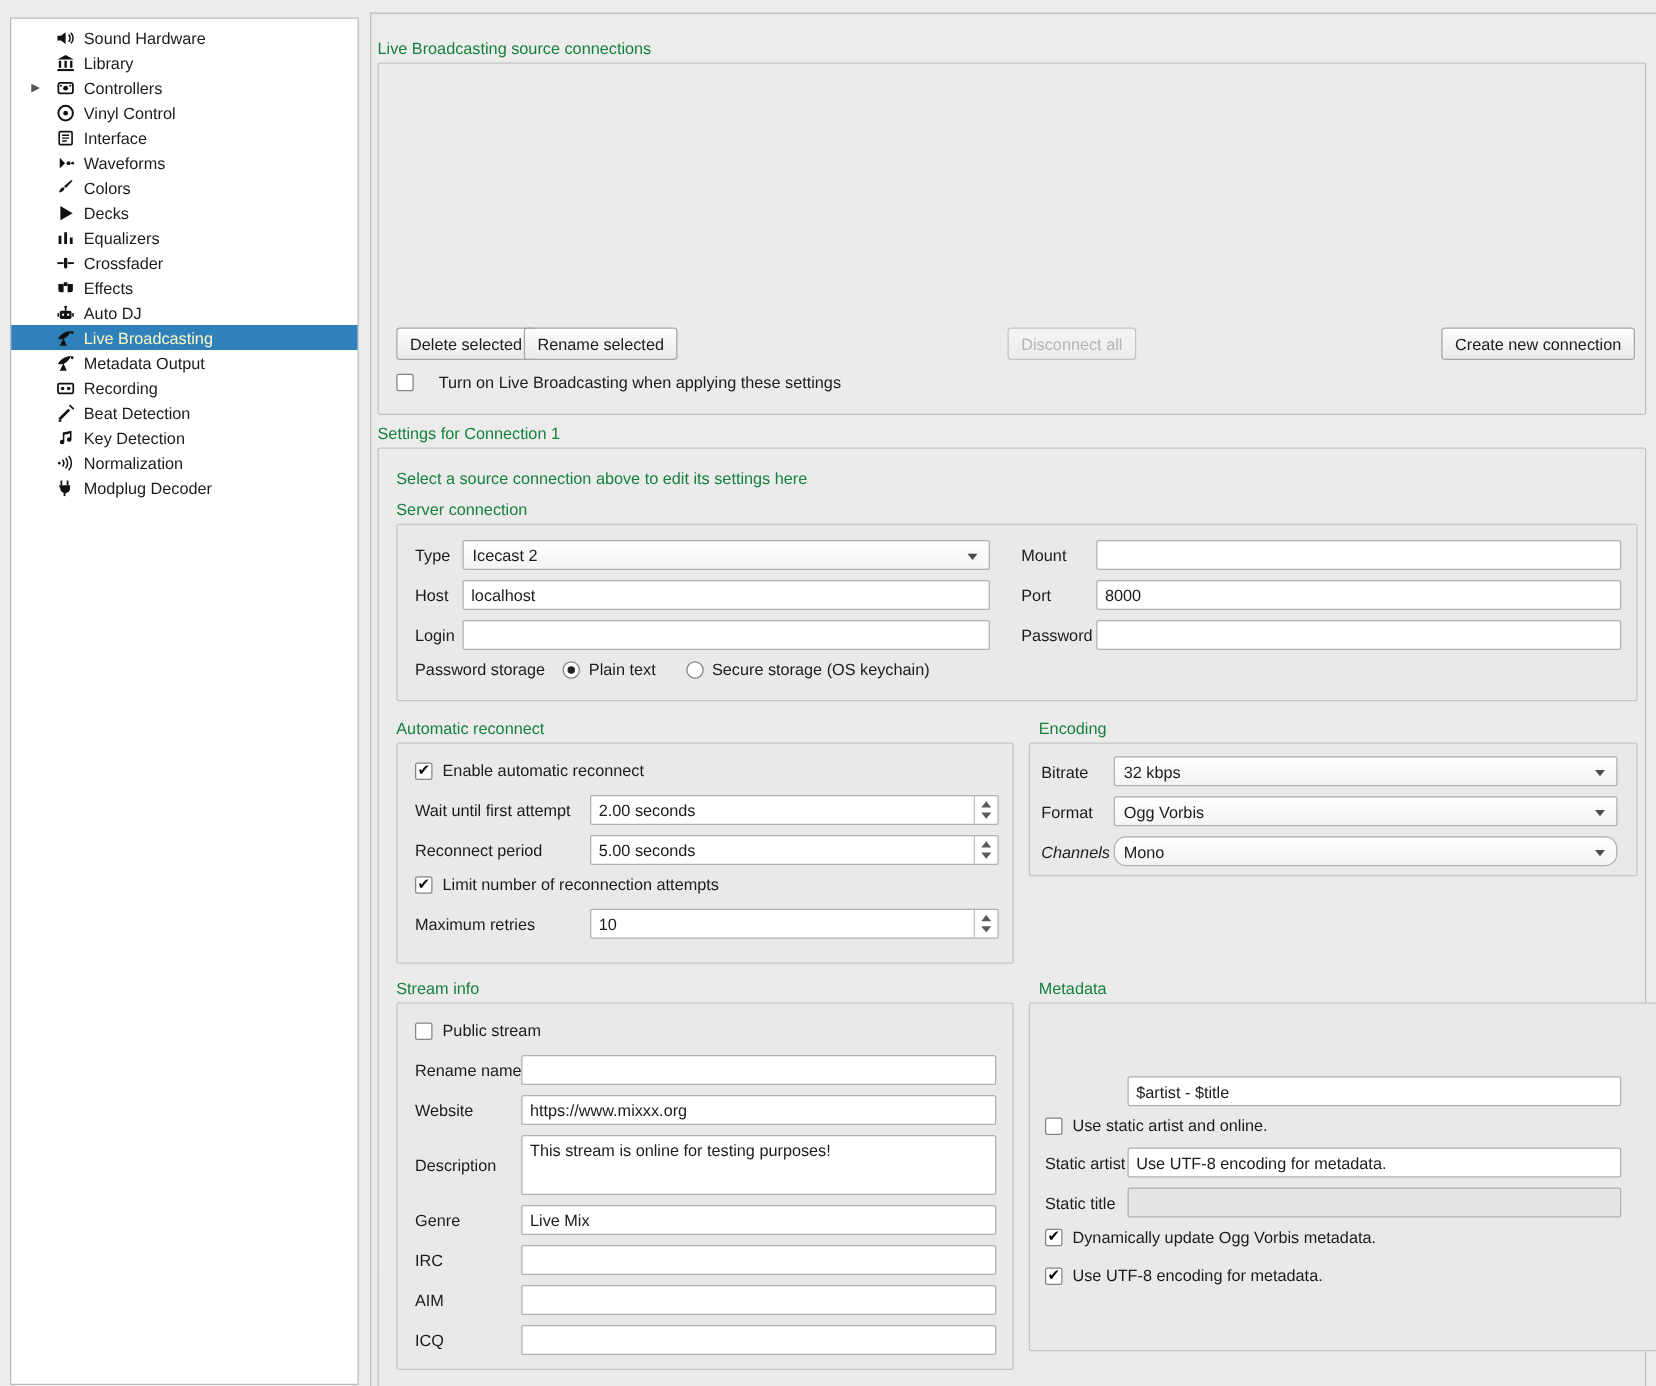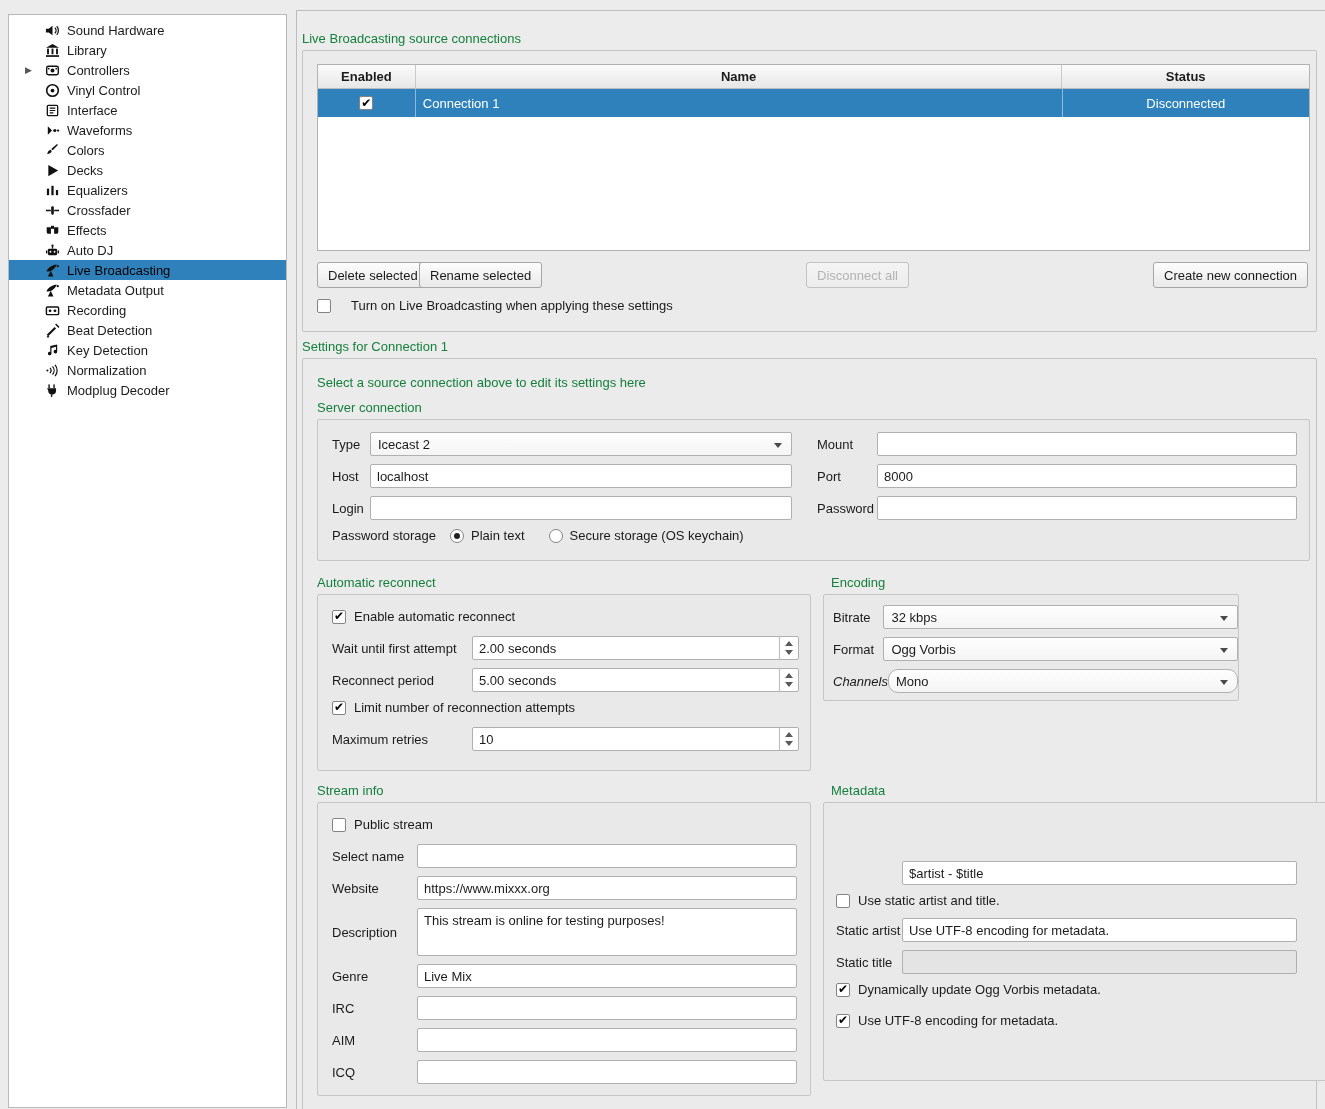--- a/index.html
+++ b/index.html
@@ -15,21 +15,21 @@
   
   .sidebar {
     position:absolute; left:8px; top:14px; width:279px; height:1094px;
     background:#ffffff; border:1px solid #b9b9b9; padding-top:5px;
   }
   .side-item { display:flex; align-items:center; height:20px; padding-left:16px; cursor:default; }
   .side-item .arrow { width:13px; display:flex; align-items:center; color:#555; font-size:9px; }
   .side-item .ico { width:16px; height:16px; display:flex; align-items:center; justify-content:center; margin-left:6px; }
   .side-item .ico svg { width:15px; height:15px; }
   .side-item .lbl { margin-left:7px; white-space:nowrap; }
-  .side-item.selected { background: var(--highlight); color:#000000; }
+  .side-item.selected { background: var(--highlight); color:#fef9c3; }
   
   .rightpanel {
     position:absolute; left:296px; top:10px; width:1029px; height:1099px;
     border-top:1px solid #bcbcbc; border-left:1px solid #bcbcbc; background:#ececec;
   }
   .gtitle { position:absolute; font-size:13px; color:#15803d; white-space:nowrap; }
   .gbox { position:absolute; border:1px solid #c3c3c3; border-radius:2px; background:#ebebeb; }
   .subbox { position:absolute; border:1px solid #c6c6c6; border-radius:2px; background:#e9e9e9; }
   
   .conn-table { position:absolute; left:14px; top:13px; width:993px; height:187px;
@@ -309,34 +309,20 @@
       <span class="lbl">Modplug Decoder</span>
     </div>
   </div>
 
 <div class="rightpanel"></div>
 
 <div class="gtitle" style="left:302px; top:31px;">Live Broadcasting source connections</div>
 
 <div class="gbox" style="left:302px; top:50px; width:1015px; height:282px; position:absolute;">
 
-  <div class="conn-table">
-    <div class="t-head">
-      <div class="hc col-enabled">Enabled</div>
-      <div class="hc col-name">Name</div>
-      <div class="hc col-status">Status</div>
-    </div>
-    <div class="t-row">
-      <div class="tc col-enabled">
-        <span class="checkbox checked"></span>
-      </div>
-      <div class="tc col-name">Connection 1</div>
-      <div class="tc col-status">Disconnected</div>
-    </div>
-  </div>
 
   <div style="position:absolute; left:14px; top:211px; right:8px; height:26px;">
     <span class="btn" style="position:absolute; left:0;">Delete selected</span>
     <span class="btn" style="position:absolute; left:102px;">Rename selected</span>
     <span class="btn disabled" style="position:absolute; left:489px;">Disconnect all</span>
     <span class="btn" style="position:absolute; right:0;">Create new connection</span>
   </div>
 
   <div class="cbrow" style="position:absolute; left:14px; top:247px;gap:20px;">
     <span class="checkbox"></span>
@@ -417,21 +403,21 @@
         <input class="field" value="10" style="">
         <span class="arrows">
             <span class="up"></span>
             <span class="dn"></span>
           </span>
       </span>
     </div>
   </div>
 
   <div class="gtitle" style="left:528px; top:216px;">Encoding</div>
-  <div class="subbox" style="left:520px; top:235px; width:416px; height:107px; padding:10px 0 0 9px;">
+  <div class="subbox" style="left:520px; top:235px; width:487px; height:107px; padding:10px 0 0 9px;">
     <div class="frow">
       <span class="flabel" style="width:58px;">Bitrate</span>
       <span class="combo" style="width:403px;">
         <span>32 kbps</span>
       </span>
     </div>
     <div class="frow">
       <span class="flabel" style="width:58px;">Format</span>
       <span class="combo" style="width:403px;">
         <span>Ogg Vorbis</span>
@@ -445,21 +431,21 @@
     </div>
   </div>
 
   <div class="gtitle" style="left:14px; top:424px;">Stream info</div>
   <div class="subbox" style="left:14px; top:443px; width:494px; height:294px; padding:14px 0 0 14px;">
     <div class="cbrow" style="margin-bottom:12px;">
       <span class="checkbox"></span>
       <span class="flabel">Public stream</span>
     </div>
     <div class="frow">
-      <span class="flabel" style="width:85px;">Select name</span>
+      <span class="flabel" style="width:85px;">Rename name</span>
       <input class="field" style="width: 380px;" value="">
     </div>
     <div class="frow">
       <span class="flabel" style="width:85px;">Website</span>
       <input class="field" style="width: 380px;" value="https://www.mixxx.org">
     </div>
     <div class="frow">
       <span class="flabel" style="width:85px;">Description</span>
       <textarea class="field" style="width: 380px;">This stream is online for testing purposes!</textarea>
     </div>
@@ -482,21 +468,21 @@
   </div>
 
   <div class="gtitle" style="left:528px; top:424px;">Metadata</div>
   <div class="subbox" style="left:520px; top:443px; width:583px; height:279px; padding:58px 0 0 12px;">
     <div class="frow">
       <span class="flabel" style="width:66px;"></span>
       <input class="field" style="width: 395px;" value="$artist - $title">
     </div>
     <div class="cbrow" style="margin-bottom:10px;">
       <span class="checkbox"></span>
-      <span class="flabel">Use static artist and title.</span>
+      <span class="flabel">Use static artist and online.</span>
     </div>
     <div class="frow">
       <span class="flabel" style="width:66px;">Static artist</span>
       <input class="field" style="width: 395px;" value="Use UTF-8 encoding for metadata.">
     </div>
     <div class="frow">
       <span class="flabel" style="width:66px;">Static title</span>
       <input class="field off" style="width: 395px;" disabled="" value="">
     </div>
     <div class="cbrow" style="margin:6px 0 16px 0;">

